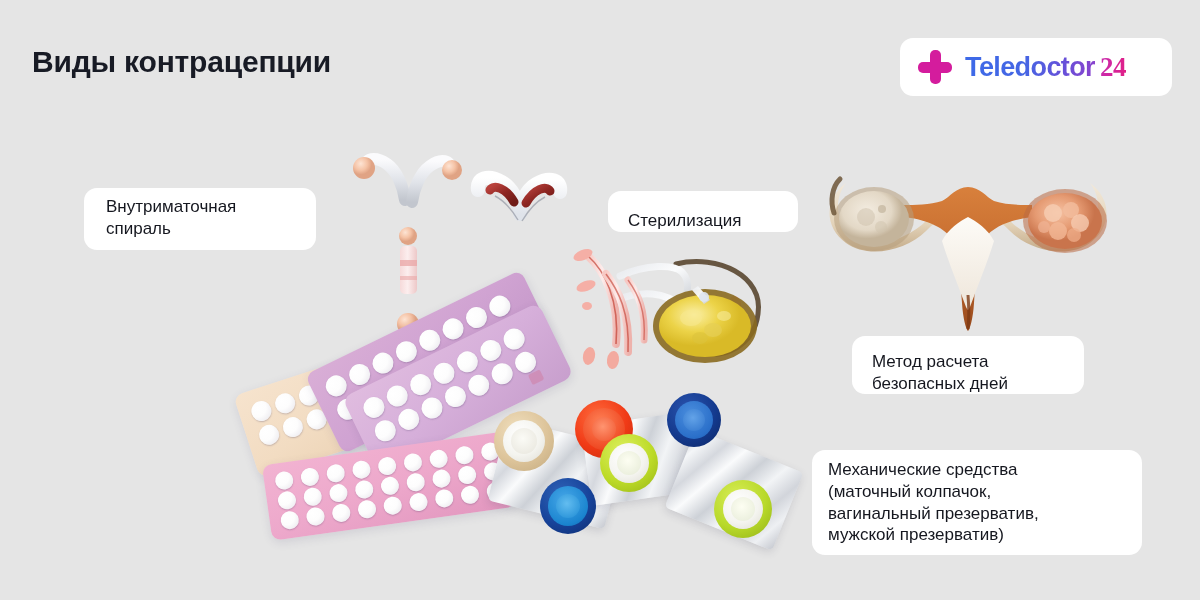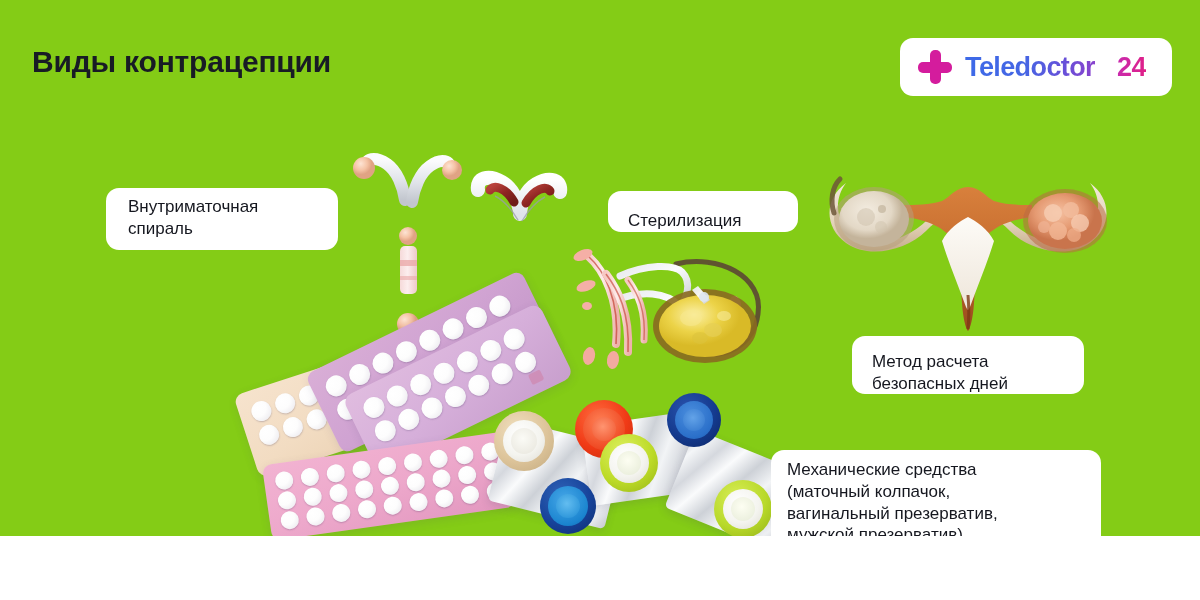--- a/index.html
+++ b/index.html
@@ -75,42 +75,43 @@
     background-clip: text;
     color: transparent;
     -webkit-text-fill-color: transparent;
   }
   .logo-num {
     background: linear-gradient(95deg, #c72bb0 0%, #e11f86 100%);
     -webkit-background-clip: text;
     background-clip: text;
     color: transparent;
     -webkit-text-fill-color: transparent;
-    margin-left: 22px;
+    margin-left: 5px;
+    font-family: Liberation Serif, serif;
   }
 
   
   .callout {
     position: absolute;
     background: #ffffff;
     border-radius: 13px;
     color: #15171f;
     font-size: 17px;
     line-height: 1.27;
     display: flex;
     align-items: center;
     box-sizing: border-box;
     z-index: 6;
   }
   .callout span { display: block; white-space: pre-line; }
 
-  #callout-iud      { left: 106px;  top: 188px; width: 232px; height: 62px; padding: 0 0 3px 22px; }
+  #callout-iud      { left: 84px;  top: 188px; width: 232px; height: 62px; padding: 0 0 3px 22px; }
   #callout-steril   { left: 608px; top: 191px; width: 190px; height: 41px; padding: 0 0 0 20px; align-items: flex-end; }
   #callout-safedays { left: 852px; top: 336px; width: 232px; height: 58px; padding: 16px 0 0 20px; }
-  #callout-mech     { left: 771px; top: 450px; width: 330px; height: 105px; padding: 0 0 0 16px; }
+  #callout-mech     { left: 812px; top: 450px; width: 330px; height: 105px; padding: 0 0 0 16px; }
   #callout-hormonal { left: 53px;  top: 496px; width: 212px; height: 58px; padding: 0 0 0 20px; }
 
   
   .art { position: absolute; }
 
   
   .iud { position: absolute; }
   .iud svg { display: block; overflow: visible; }
 
   
@@ -218,21 +219,21 @@
     background:
       linear-gradient(118deg,
         #c9ccd2 0%, #f4f6f8 10%, #d5d8de 22%, #fafbfc 34%,
         #cdd1d7 48%, #f2f4f6 62%, #d2d5db 76%, #eef0f3 88%, #c6c9d0 100%);
     box-shadow: 0 3px 9px rgba(60,60,90,0.16);
   }
 </style>
 </head>
 <body>
 
-<div id="canvas" style="background: #84cc16; width: 1200px; height: 536px;">
+<div id="canvas" style="background: #e5e5e5; width: 1200px; height: 600px;">
 
   <div class="page-title">Виды контрацепции</div>
 
   <div class="logo-card">
     <div class="logo-cross"></div>
     <div class="logo-text">
       <span class="logo-word">Teledoctor</span><span class="logo-num">24</span>
     </div>
   </div>
 

